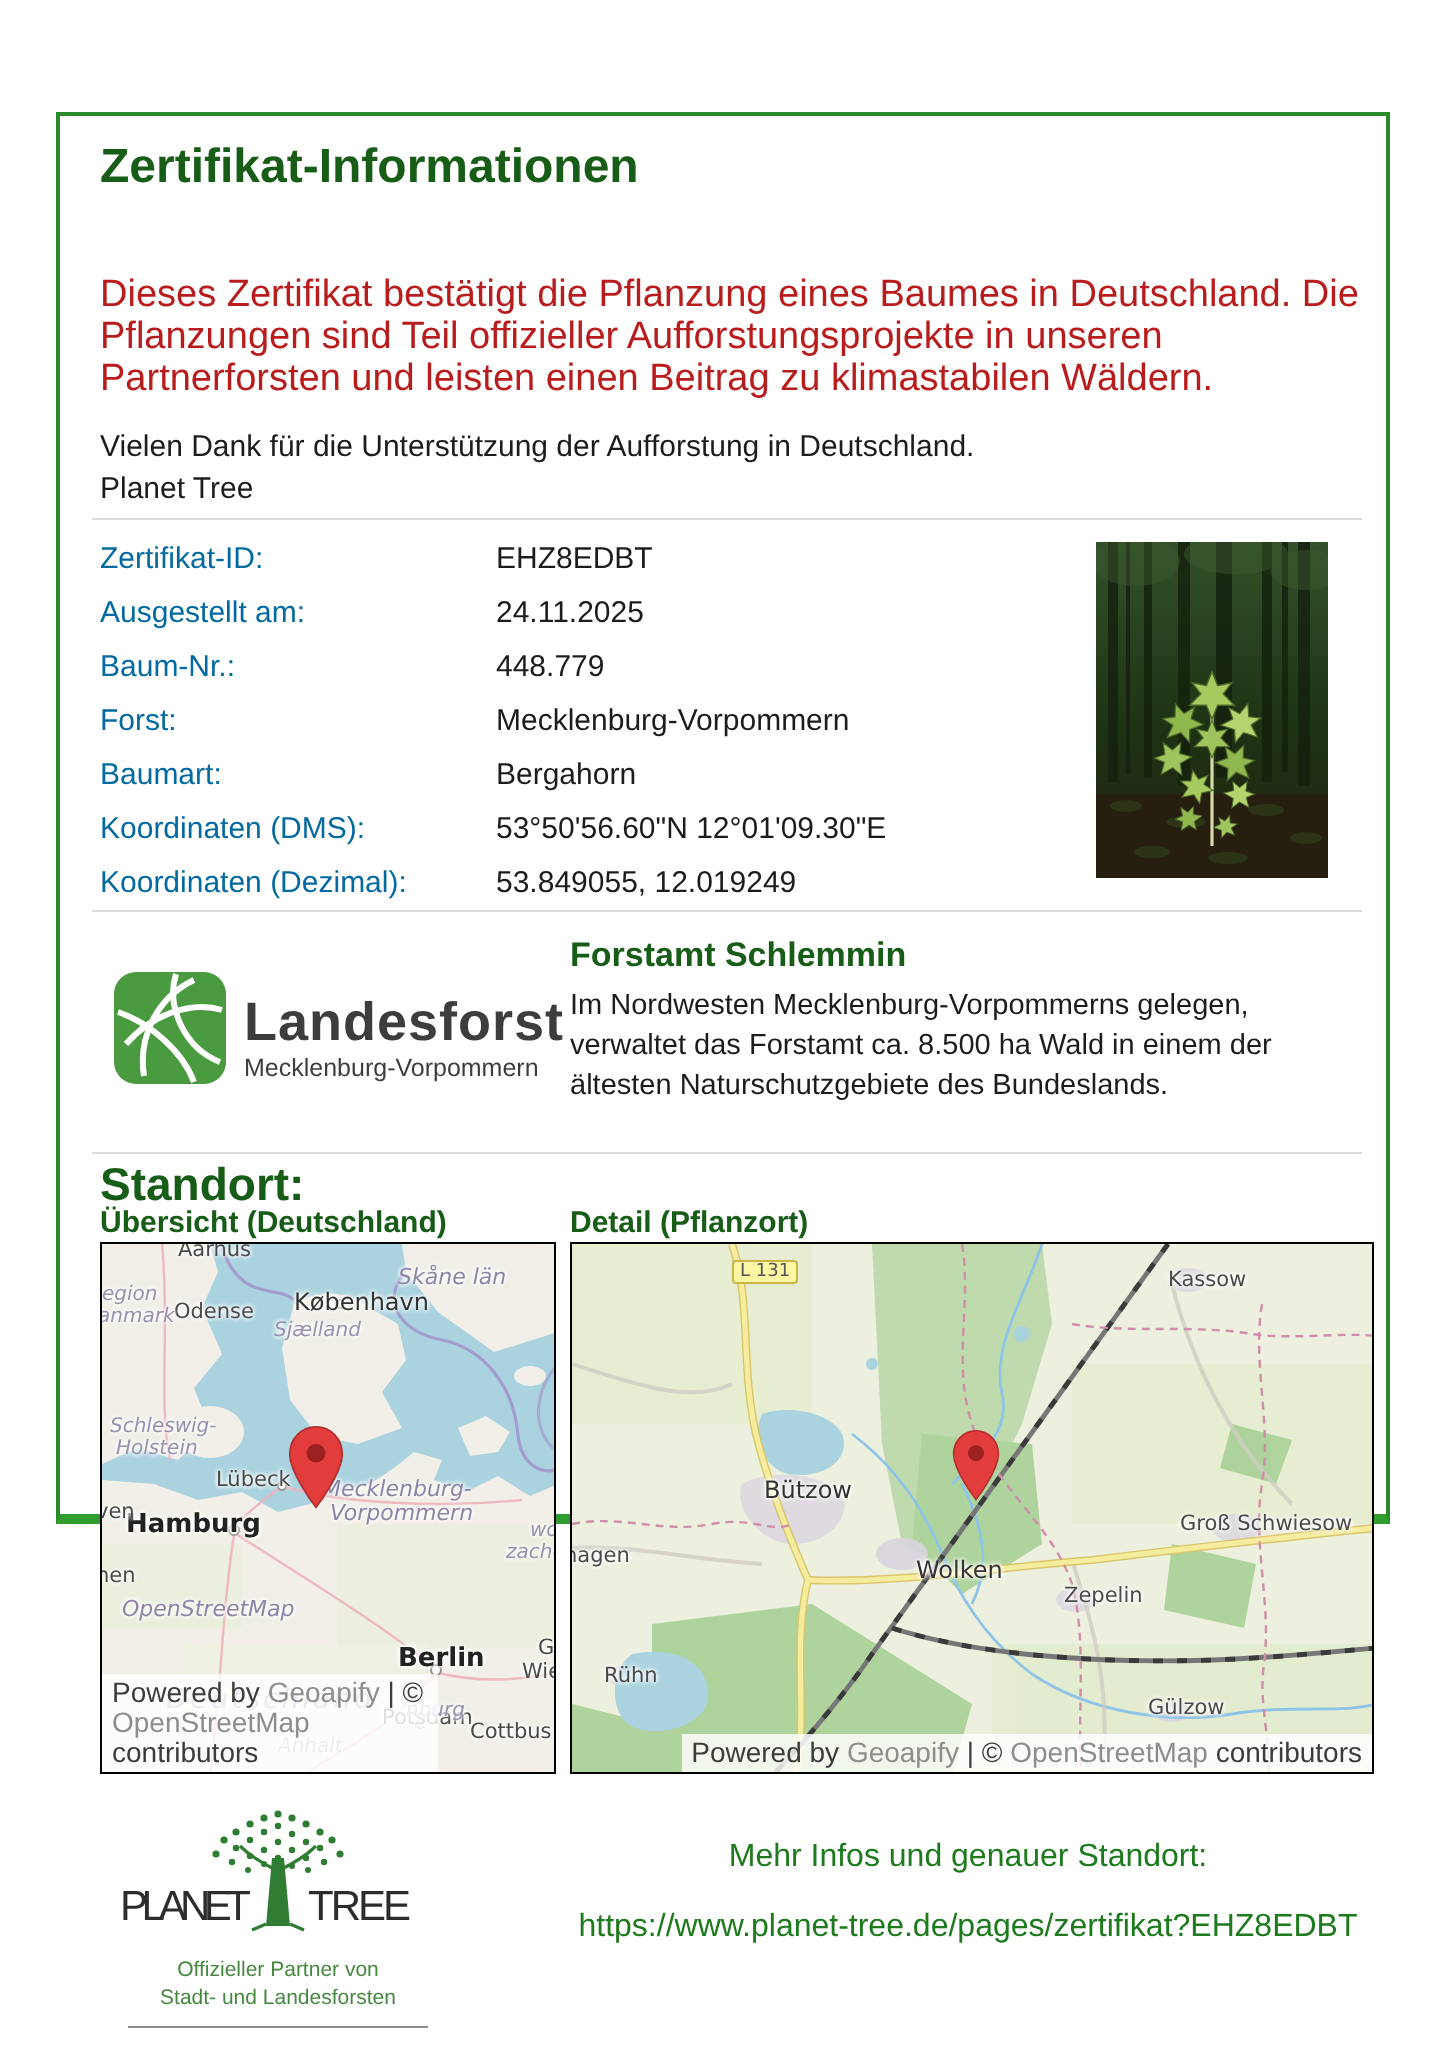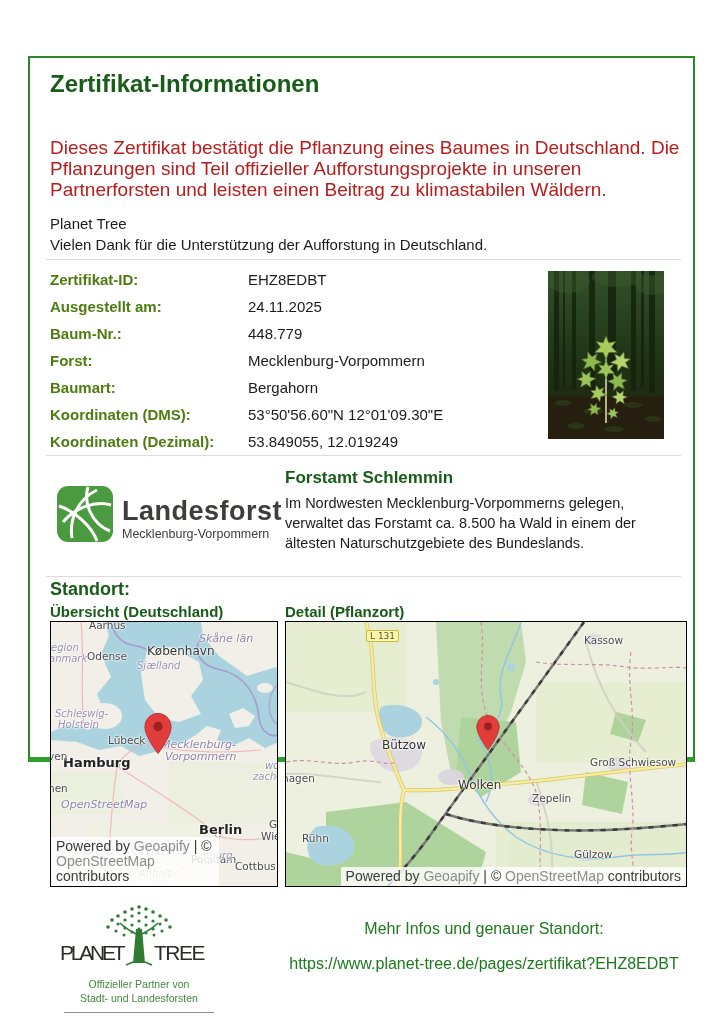--- a/index.html
+++ b/index.html
@@ -6,31 +6,31 @@
   body{width:723px;height:1024px;position:relative;font-family:"Liberation Sans","DejaVu Sans",sans-serif;overflow:hidden;}
   .cert{position:absolute;left:28px;top:28px;width:667px;height:706px;box-sizing:border-box;
         border:2px solid #2a8a2a;border-bottom:5px solid #2f9e2f;background:#fff;margin-top:28px;}
   h1.title{margin:0;position:absolute;left:20px;top:12px;font-size:24px;font-weight:bold;color:#175c17;}
   .p1{position:absolute;left:20px;top:60px;width:640px;font-size:19px;line-height:21px;color:#b91c1c;}
   .p2{position:absolute;left:20px;top:140px;width:640px;font-size:15px;line-height:21px;color:#1c1c1c;}
   .p2 span{display:block;}
   .hr{position:absolute;left:16px;right:12px;border-top:1px solid #dcdcdc;height:0;}
   .details{position:absolute;left:20px;top:208px;width:480px;}
   .drow{display:flex;height:27px;align-items:center;font-size:15px;}
-  .dlabel{width:198px;font-weight:bold;color:#4d7c0f;}
+  .dlabel{width:198px;font-weight:normal;color:#0369a1;}
   .dvalue{color:#1c1c1c;}
   .photo{position:absolute;left:518px;top:213px;width:116px;height:168px;overflow:hidden;}
   .lf-logo{position:absolute;left:27px;top:428px;}
   .lf-text{position:absolute;left:92px;top:438px;}
   .lf-name{font-size:27px;font-weight:bold;color:#3d3d3b;letter-spacing:0.5px;line-height:30px;}
   .lf-region{font-size:12.5px;color:#3d3d3b;margin-top:1px;}
   .forstamt{position:absolute;left:255px;top:410px;width:395px;}
   .forstamt h2{margin:0;font-size:17px;font-weight:bold;color:#175c17;}
   .forstamt p{margin:5px 0 0 0;font-size:14.5px;line-height:20px;color:#1c1c1c;width:380px;}
-  .standort-h{position:absolute;left:20px;top:521px;font-size:18px;font-weight:bold;color:#175c17;}
+  .standort-h{position:absolute;left:20px;top:521px;font-size:23px;font-weight:bold;color:#175c17;}
   .map-title{position:absolute;top:545px;font-size:15px;font-weight:bold;color:#175c17;}
   .map{position:absolute;top:563px;height:266px;overflow:hidden;border:1px solid #000000;box-sizing:border-box;background:#edf0df;}
   .map-ov{left:20px;width:228px;}
   .map-dt{left:255px;width:402px;}
   .mapsvg{position:absolute;left:0;top:0;}
   .ml{position:absolute;white-space:nowrap;font-family:"DejaVu Sans",sans-serif;
       text-shadow:0 0 2px #fff,0 0 2px #fff,0 0 3px #fff;}
   .town{font-size:12px;color:#333;}
   .town-lg{font-size:13px;font-weight:bold;color:#222;}
   .town-sm{font-size:10.5px;color:#4a4a4a;}
@@ -54,22 +54,22 @@
 </head>
 <body>
 
 <div class="cert">
 
   <h1 class="title">Zertifikat-Informationen</h1>
 
   <p class="p1">Dieses Zertifikat bestätigt die Pflanzung eines Baumes in Deutschland. Die Pflanzungen sind Teil offizieller Aufforstungsprojekte in unseren Partnerforsten und leisten einen Beitrag zu klimastabilen Wäldern.</p>
 
   <p class="p2">
+    <span>Vielen Dank für die Unterstützung der Aufforstung in Deutschland.</span>
     <span>Planet Tree</span>
-    <span>Vielen Dank für die Unterstützung der Aufforstung in Deutschland.</span>
   </p>
 
   <div class="hr" style="top:201px"></div>
 
   <div class="details">
       <div class="drow">
         <span class="dlabel">Zertifikat-ID:</span>
         <span class="dvalue">EHZ8EDBT</span>
       </div>
       <div class="drow">

